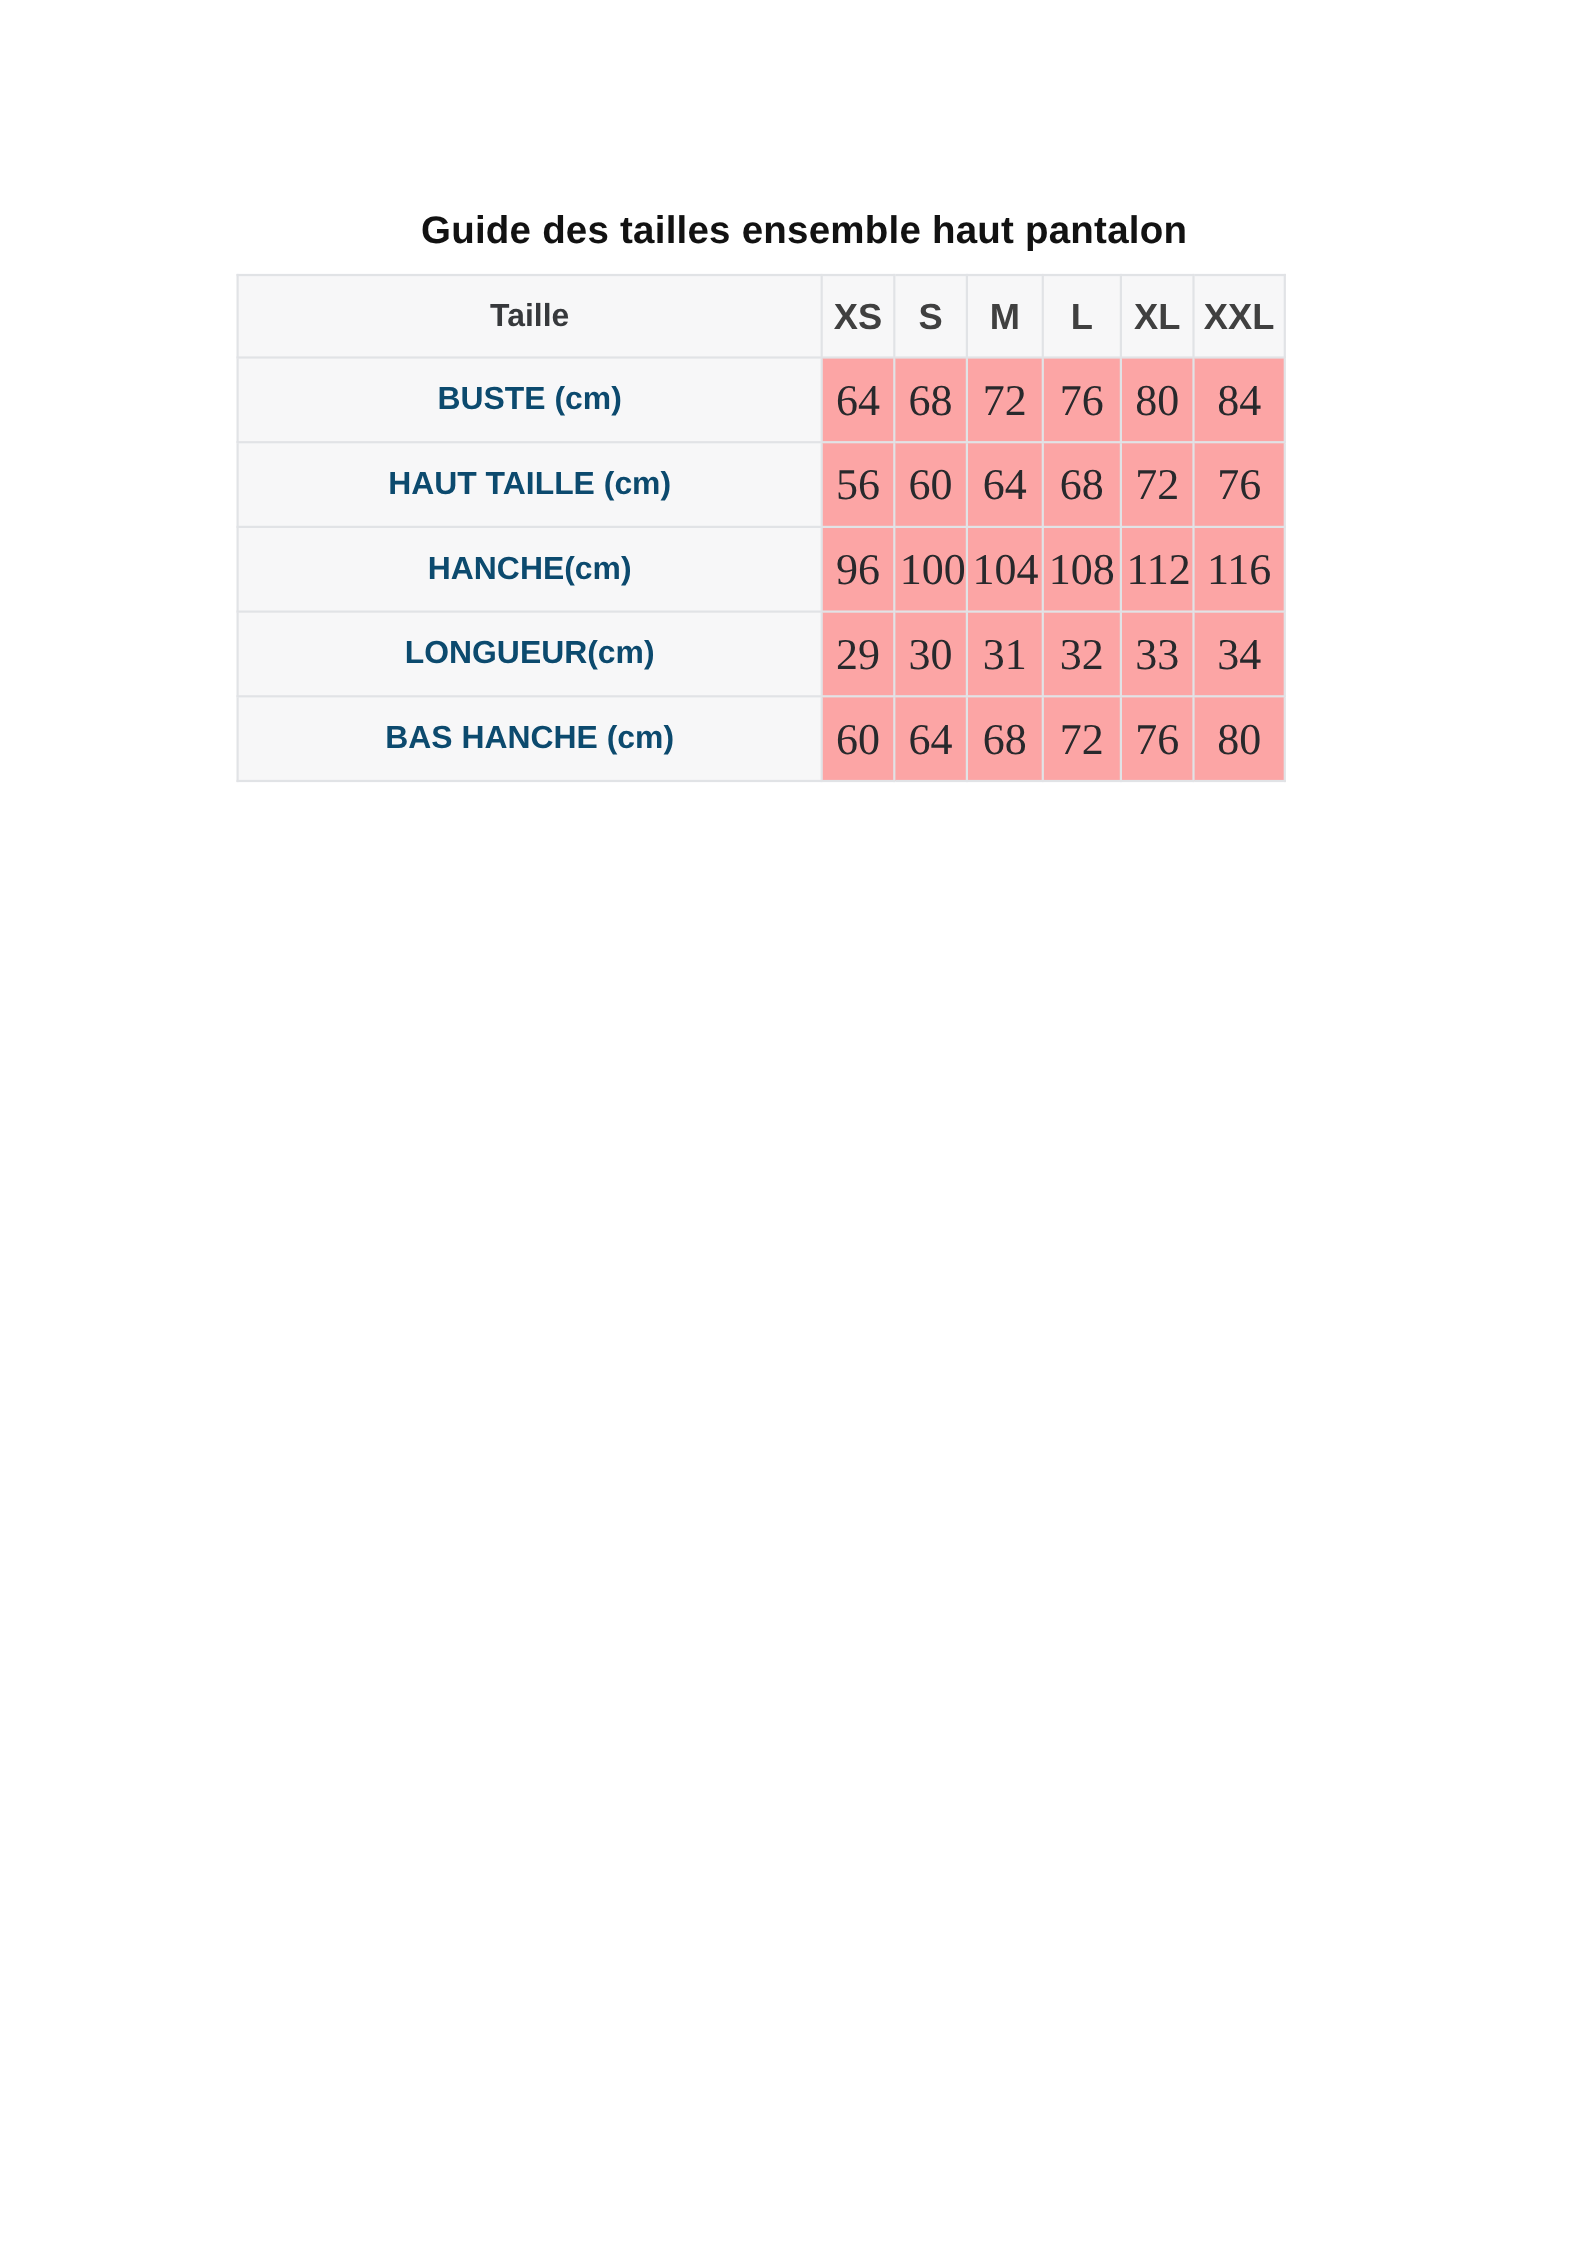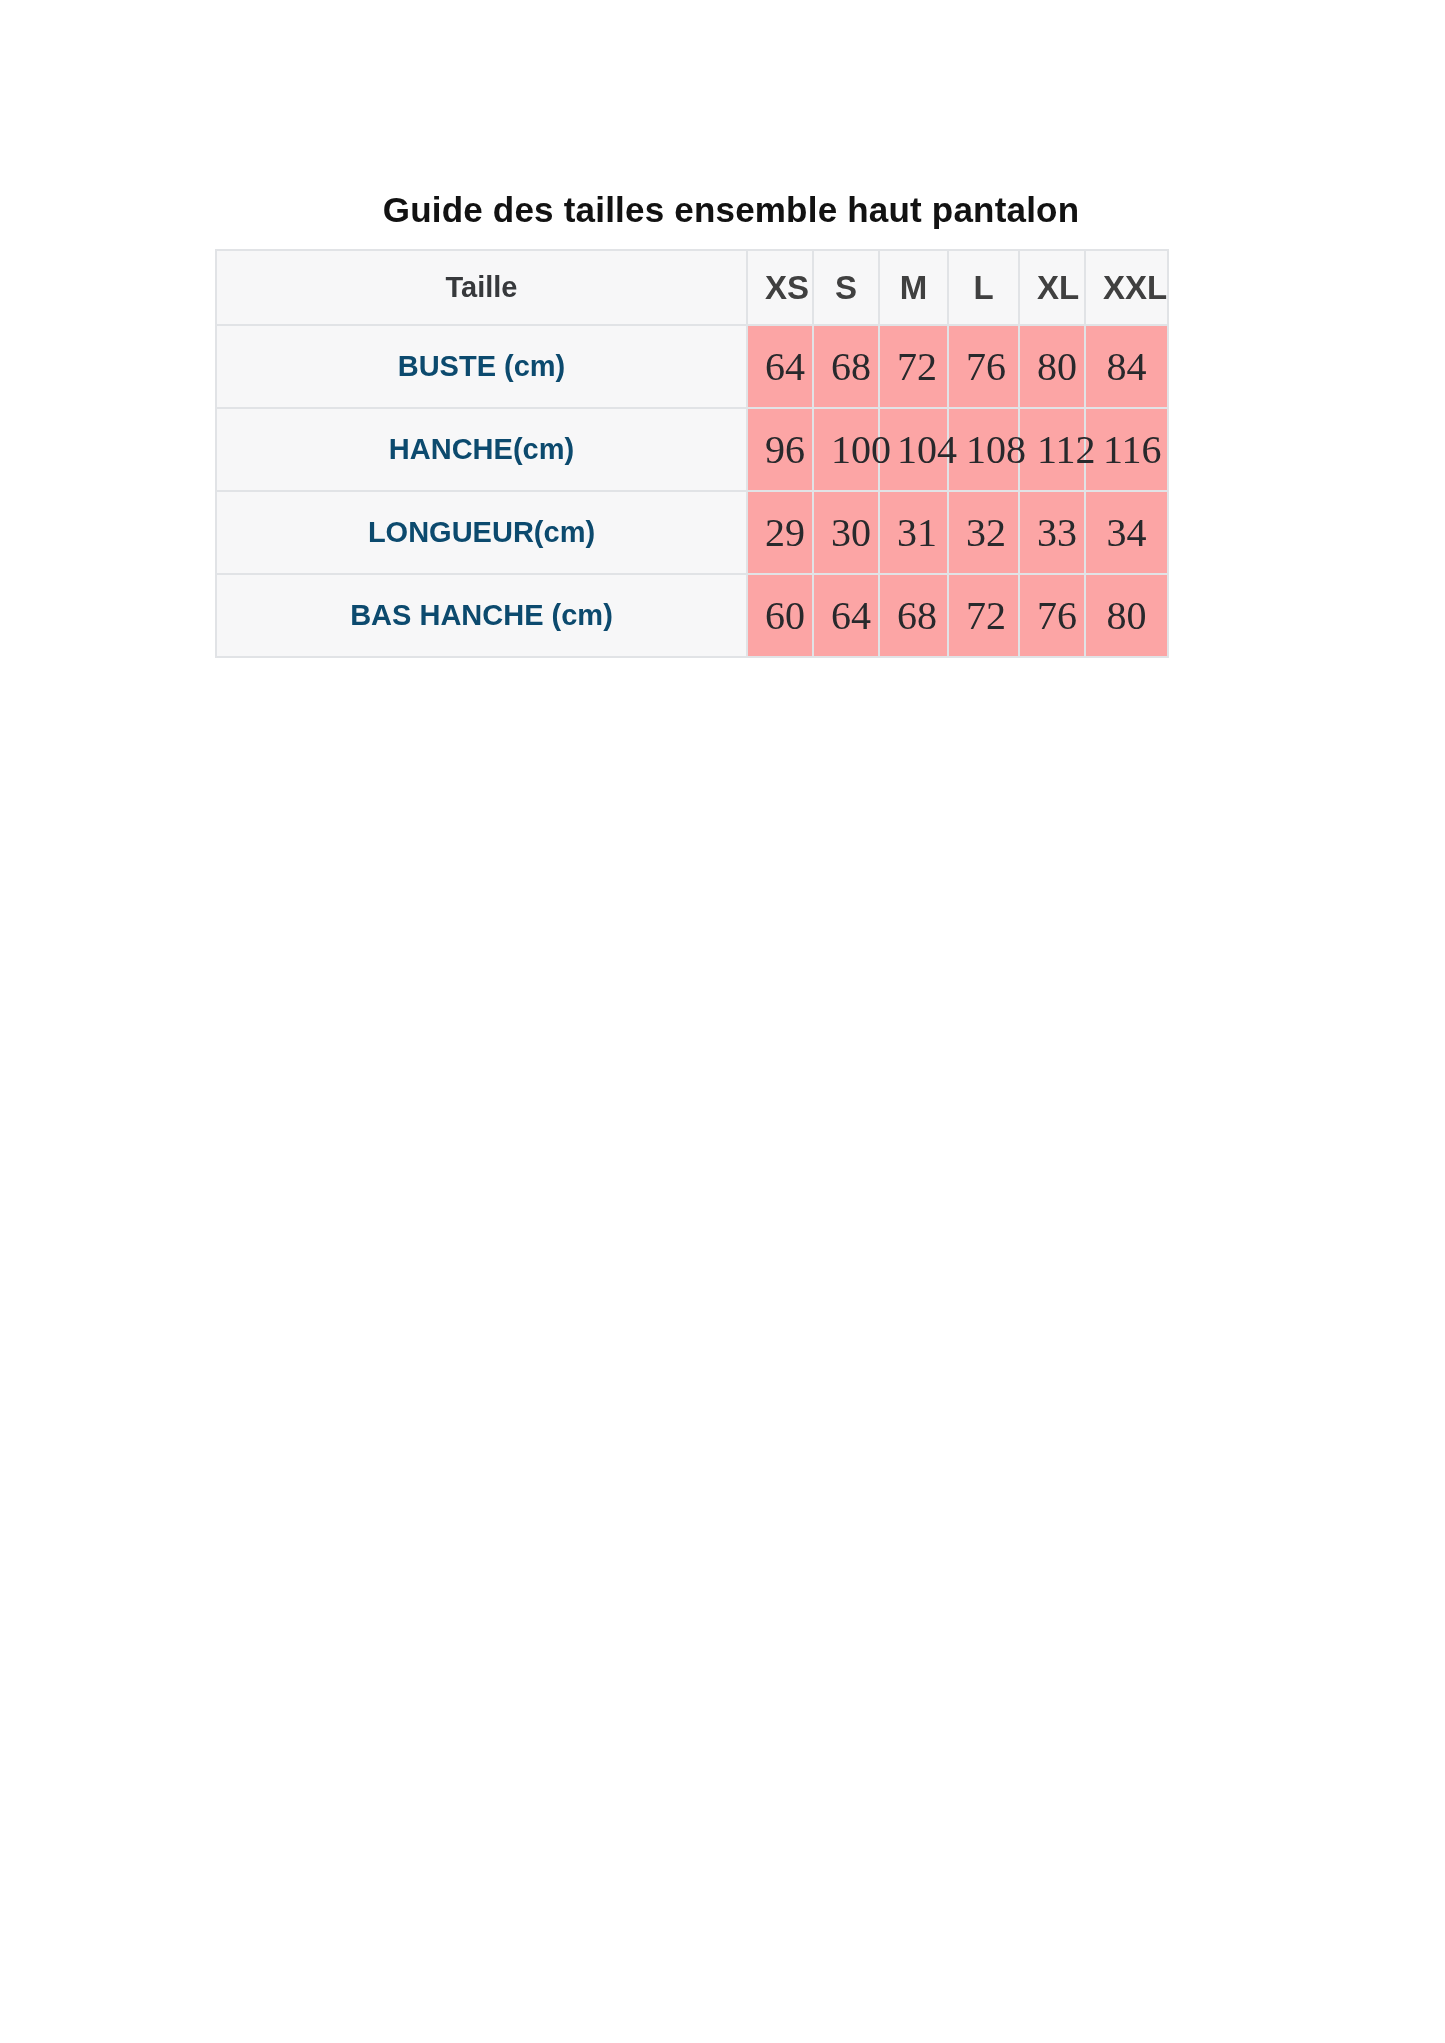--- a/index.html
+++ b/index.html
@@ -32,21 +32,21 @@
   table.size-guide {
     width: 952px;
     border-collapse: collapse;
     table-layout: fixed;
   }
   table.size-guide th,
   table.size-guide td {
     border: 2px solid #e1e3e6;
     text-align: center;
     vertical-align: middle;
-    padding: 17px;
+    padding: 4px;
   }
   table.size-guide thead tr { height: 75px; }
   table.size-guide tbody tr { height: 77px; }
 
   th.head-cell {
     background: #f7f7f8;
     font-weight: 700;
     color: #404040;
     font-size: 33px;
   }
@@ -100,20 +100,29 @@
       <tr>
         <th class="row-label">BUSTE (cm)</th>
         <td class="num">64</td>
         <td class="num">68</td>
         <td class="num">72</td>
         <td class="num">76</td>
         <td class="num">80</td>
         <td class="num">84</td>
       </tr>
       <tr>
+        <th class="row-label">HAUT TAILLE (cm)</th>
+        <td class="num">56</td>
+        <td class="num">60</td>
+        <td class="num">64</td>
+        <td class="num">68</td>
+        <td class="num">72</td>
+        <td class="num">76</td>
+      </tr>
+      <tr>
         <th class="row-label">HANCHE(cm)</th>
         <td class="num">96</td>
         <td class="num">100</td>
         <td class="num">104</td>
         <td class="num">108</td>
         <td class="num">112</td>
         <td class="num">116</td>
       </tr>
       <tr>
         <th class="row-label">LONGUEUR(cm)</th>

